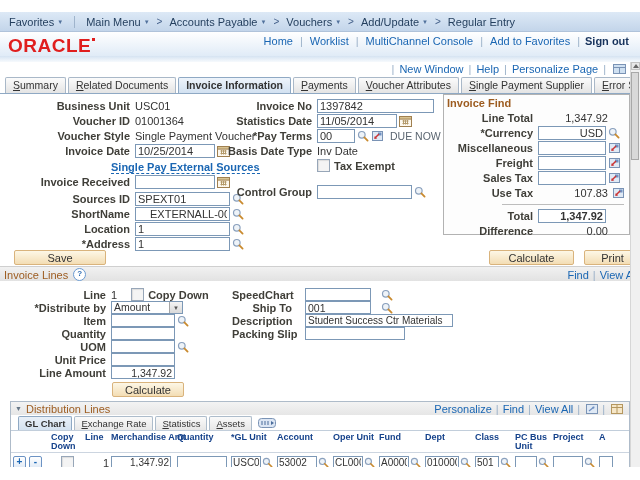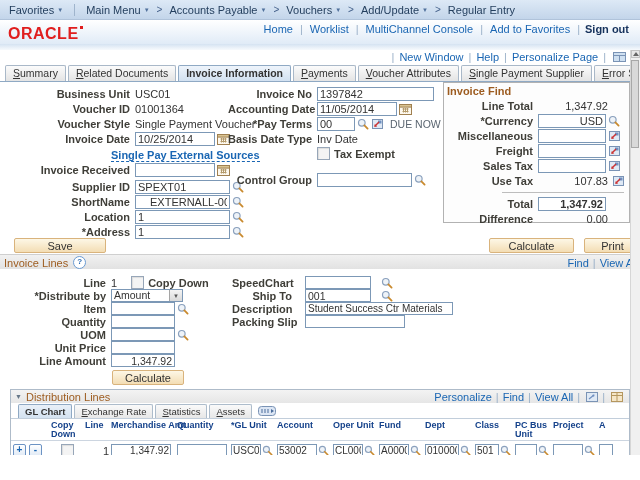--- a/index.html
+++ b/index.html
@@ -1,26 +1,26 @@
 <!DOCTYPE html>
 <html><head>
 <meta charset="utf-8">
 <style>
   html,body{margin:0;padding:0;}
   body{width:640px;height:480px;overflow:hidden;font-family:"Liberation Sans",sans-serif;font-size:11px;color:#333;background:#fff;position:relative;}
-  .page{position:absolute;left:0;top:0;width:640px;height:455px;overflow:hidden;background:#fff;}
+  .page{position:absolute;left:0;top:12px;width:640px;height:455px;overflow:hidden;background:#fff;}
 
   
   .crumbbar{height:19px;background:linear-gradient(#dde9f6,#c3d5ea);border-bottom:1px solid #b0c3da;display:flex;align-items:center;padding:0 6px;color:#243f5e;}
   .bc-link{color:#243f5e;display:flex;align-items:center;gap:3px;margin:0 3px;cursor:pointer;white-space:nowrap;}
   .caret{font-size:6px;color:#51719c;line-height:6px;}
   .bc-divider{width:1px;height:12px;background:#9fb4cc;margin:0 8px;}
   .bc-sep{margin:0 4px;color:#44608a;font-size:10px;}
   .headerbar{height:24px;background:linear-gradient(#ffffff,#e0ebf7);position:relative;}
-  .logo{position:absolute;left:8px;top:6px;font-weight:bold;font-size:16px;color:#e01e1e;letter-spacing:.5px;line-height:15px;}
+  .logo{position:absolute;left:8px;top:6px;font-weight:bold;font-size:19px;color:#e01e1e;letter-spacing:.5px;line-height:15px;}
   .logo .tm{display:inline-block;width:3px;height:3px;background:#e01e1e;vertical-align:top;margin-left:1px;}
   .hdr-links{position:absolute;right:6px;top:3px;display:flex;align-items:center;}
   .hdr-link{color:#1a66b3;margin:0 7px;cursor:pointer;white-space:nowrap;}
   .hdr-pipe,.pipe{color:#9ab0c8;}
   .signout{font-weight:bold;color:#16325c;margin:0 5px;cursor:pointer;}
   .fadeband{height:6px;background:linear-gradient(#d5e3f2,#f7fafd);}
   .utilrow{height:14px;display:flex;justify-content:flex-end;align-items:center;padding-right:14px;color:#1a66b3;gap:5px;}
   .util-link{cursor:pointer;white-space:nowrap;}
   
   .tabsrow{height:17px;border-bottom:1px solid #8fa9c4;display:flex;align-items:flex-end;padding-left:5px;background:#fff;}
@@ -255,21 +255,21 @@
                 <line x1="3.5" y1="6" x2="9.5" y2="6"></line>
                 <line x1="3.5" y1="8.5" x2="9.5" y2="8.5"></line>
                 <line x1="4.5" y1="5" x2="4.5" y2="9.5"></line>
                 <line x1="6.5" y1="5" x2="6.5" y2="9.5"></line>
                 <line x1="8.5" y1="5" x2="8.5" y2="9.5"></line>
               </g>
             </svg>
           </span>
         </div>
       <div class="frow" style="margin-top:2px">
-          <span class="flabel">Supplier ID</span>
+          <span class="flabel">Sources ID</span>
           <input class="tinput" style="width: 95px;" value="SPEXT01">
           <span class="icon">
             <svg width="12" height="12" viewBox="0 0 12 12">
               <circle cx="4.8" cy="4.8" r="3.3" fill="#eef3f8" stroke="#8aa0bd" stroke-width="1.2"></circle>
               <line x1="7.4" y1="7.4" x2="10.6" y2="10.6" stroke="#c98a2e" stroke-width="1.8" stroke-linecap="round"></line>
             </svg>
           </span>
         </div>
       <div class="frow">
           <span class="flabel">ShortName</span>
@@ -302,21 +302,21 @@
           </span>
         </div>
     </div>
 
     <div class="col-mid">
       <div class="frow">
           <span class="flabel">Invoice No</span>
           <input class="tinput" style="width: 117px;" value="1397842">
         </div>
       <div class="frow">
-          <span class="flabel">Accounting Date</span>
+          <span class="flabel">Statistics Date</span>
           <input class="tinput" style="width: 80px;" value="11/05/2014">
           <span class="icon">
             <svg width="13" height="12" viewBox="0 0 13 12">
               <rect x="0.5" y="1.5" width="12" height="10" fill="#fdf8ee" stroke="#a08050"></rect>
               <rect x="0.5" y="1.5" width="12" height="2.6" fill="#d9c391" stroke="#a08050"></rect>
               <g stroke="#b49a6a" stroke-width="1">
                 <line x1="3.5" y1="6" x2="9.5" y2="6"></line>
                 <line x1="3.5" y1="8.5" x2="9.5" y2="8.5"></line>
                 <line x1="4.5" y1="5" x2="4.5" y2="9.5"></line>
                 <line x1="6.5" y1="5" x2="6.5" y2="9.5"></line>

